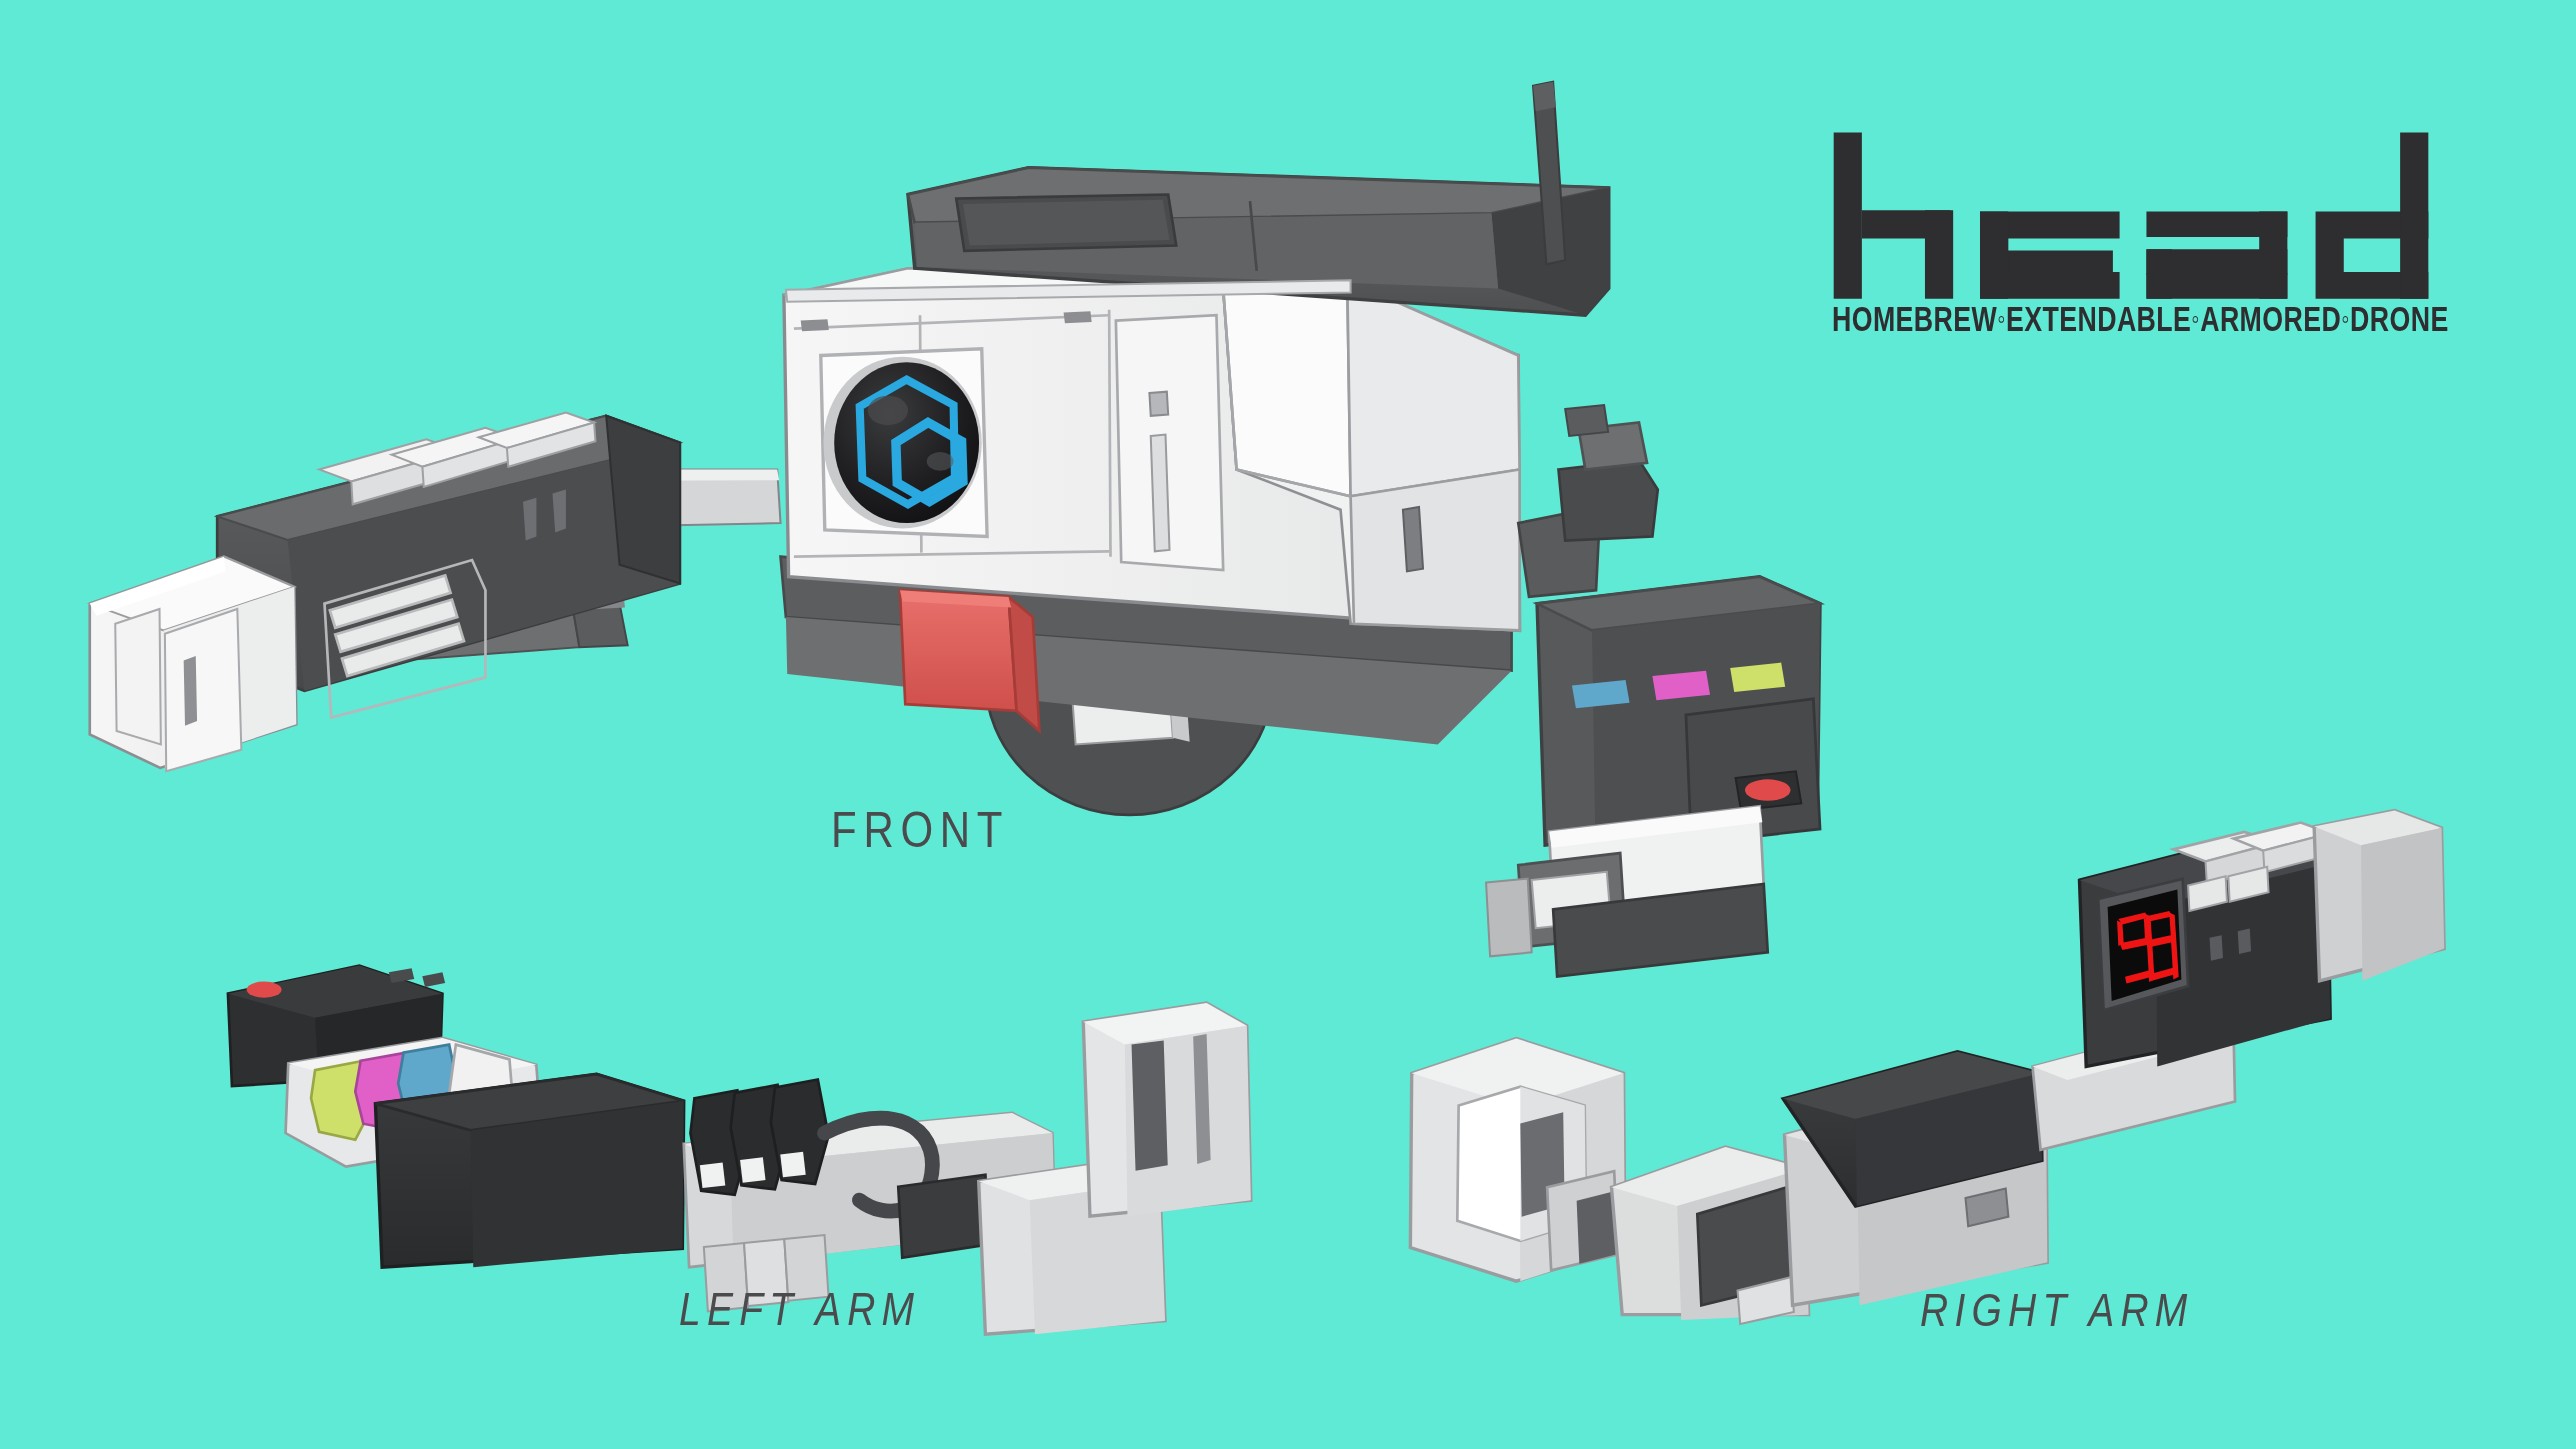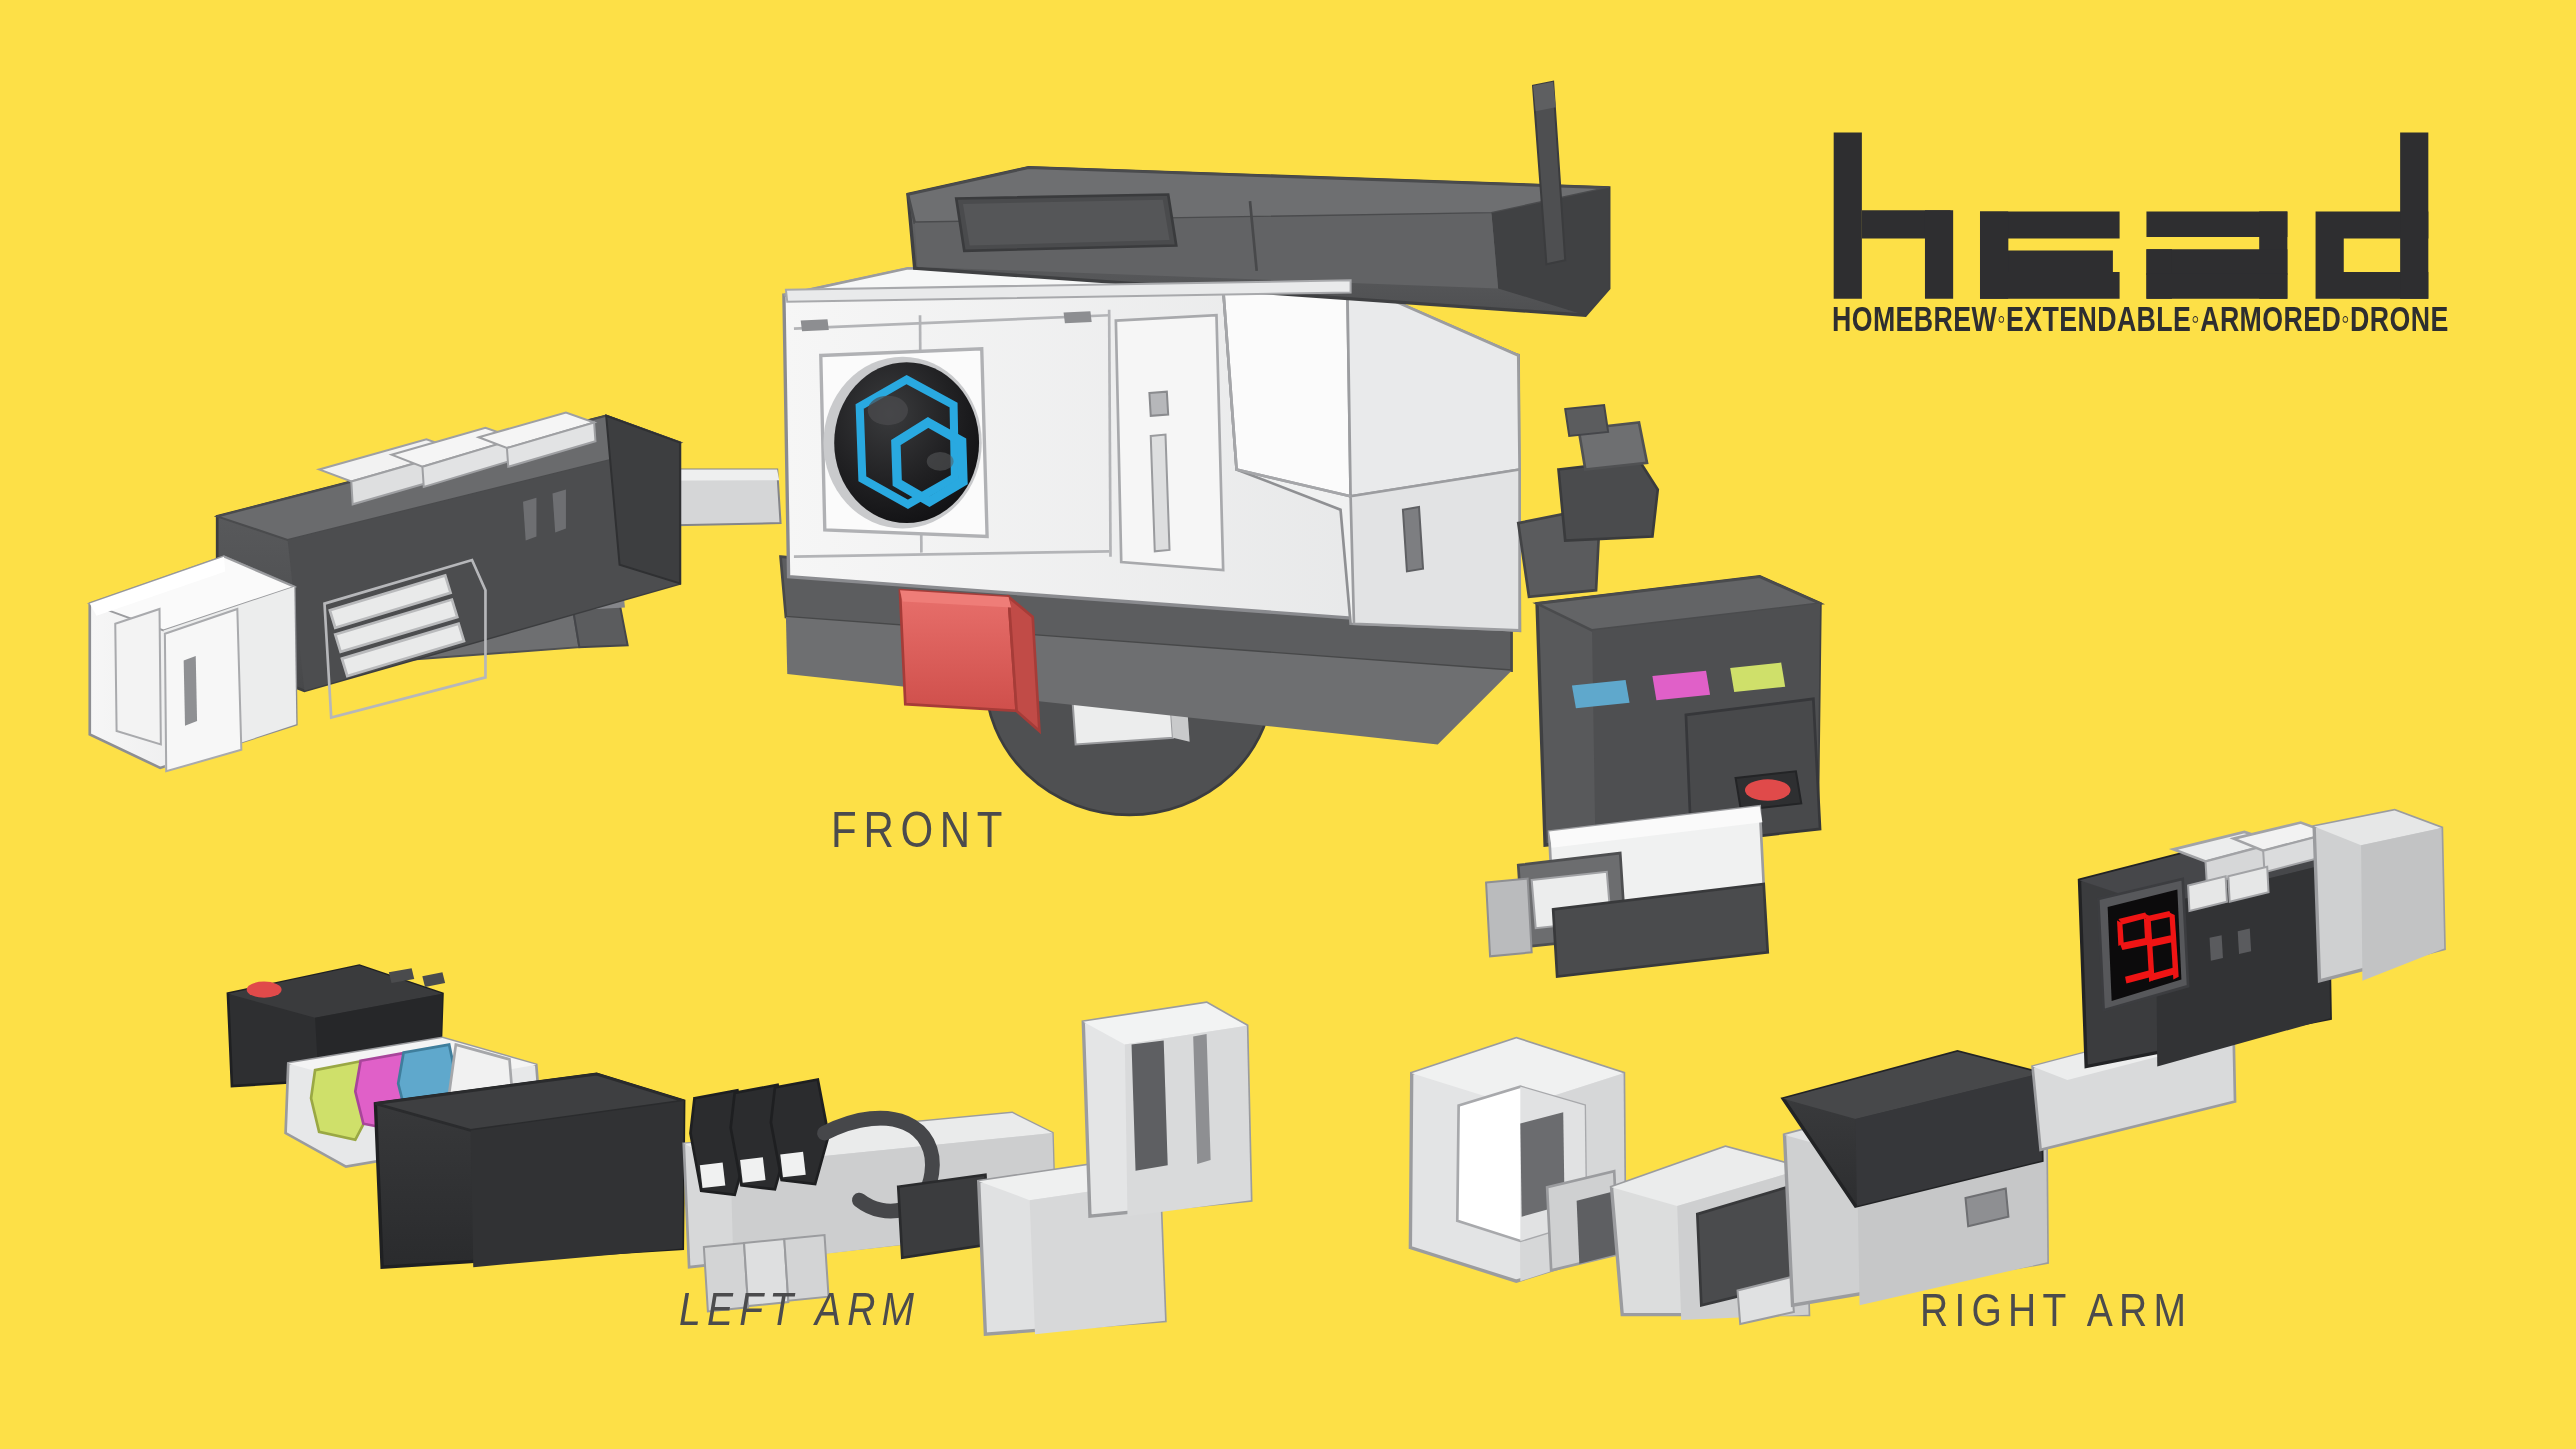--- a/index.html
+++ b/index.html
@@ -3,21 +3,21 @@
 <meta charset="utf-8">
 <title>head — concept sheet</title>
 <style>
   html,body{margin:0;padding:0;background:#ffffff;}
   body{
     width:2576px;height:1449px;
     font-family:"Liberation Sans","DejaVu Sans",sans-serif;
     overflow:hidden;position:relative;
     -webkit-font-smoothing:antialiased;
   }
-  #sheet{position:absolute;inset:0;background:#fde047;}
+  #sheet{position:absolute;inset:0;background:#5eead4;}
   .vw{position:absolute;}          
   svg{display:block;overflow:visible;}
 
   
   .caption{
     position:absolute;
     color:#4b4b4d;
     font-family:"Liberation Sans","DejaVu Sans",sans-serif;
     font-weight:400;
     letter-spacing:.16em;
@@ -327,21 +327,21 @@
         <path d="M1286 134 L1470 106 L1530 140 L1348 168 Z" fill="#f2f3f3"></path>
         <path d="M1348 168 L1530 140 L1536 400 L1352 424 Z" fill="#d9dadb"></path>
 
         <path d="M1358 168 L1406 162 L1412 348 L1364 356 Z" fill="#5e5f62"></path>
         <path d="M1450 156 L1470 152 L1476 340 L1456 346 Z" fill="#8e8f92"></path>
       </g>
     </svg>
     <div class="caption" id="cap-left" style="left:458px;top:352px;">LEFT ARM</div>
   </div>
 
-  <div class="vw" style="left:1375px;top:785px;">
+  <div class="vw" style="left:1375px;top:785px;font-style:italic;">
     <svg width="1181" height="590" viewBox="0 0 1760 880">
       <defs>
         <linearGradient id="gRAdark" x1="0" y1="0" x2="0" y2="1">
           <stop offset="0" stop-color="#3e3f41"></stop>
             <stop offset="1" stop-color="#2d2e30"></stop>
         </linearGradient>
       </defs>
 
       <g>
         <path d="M54 430 L210 378 L370 430 L372 690 L210 740 L52 690 Z" fill="#e3e4e5" stroke="#9b9c9f" stroke-width="5"></path>

